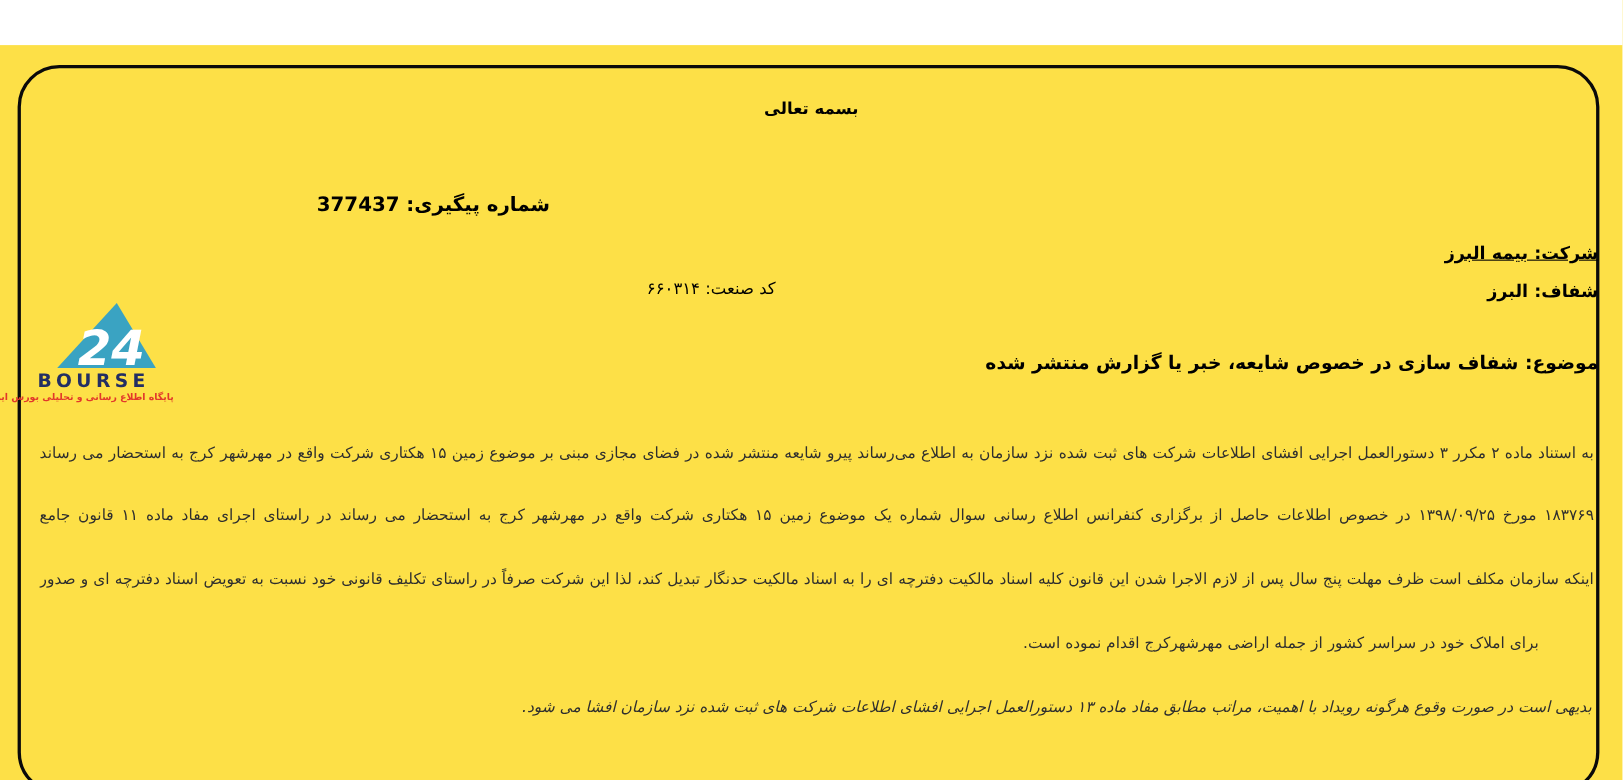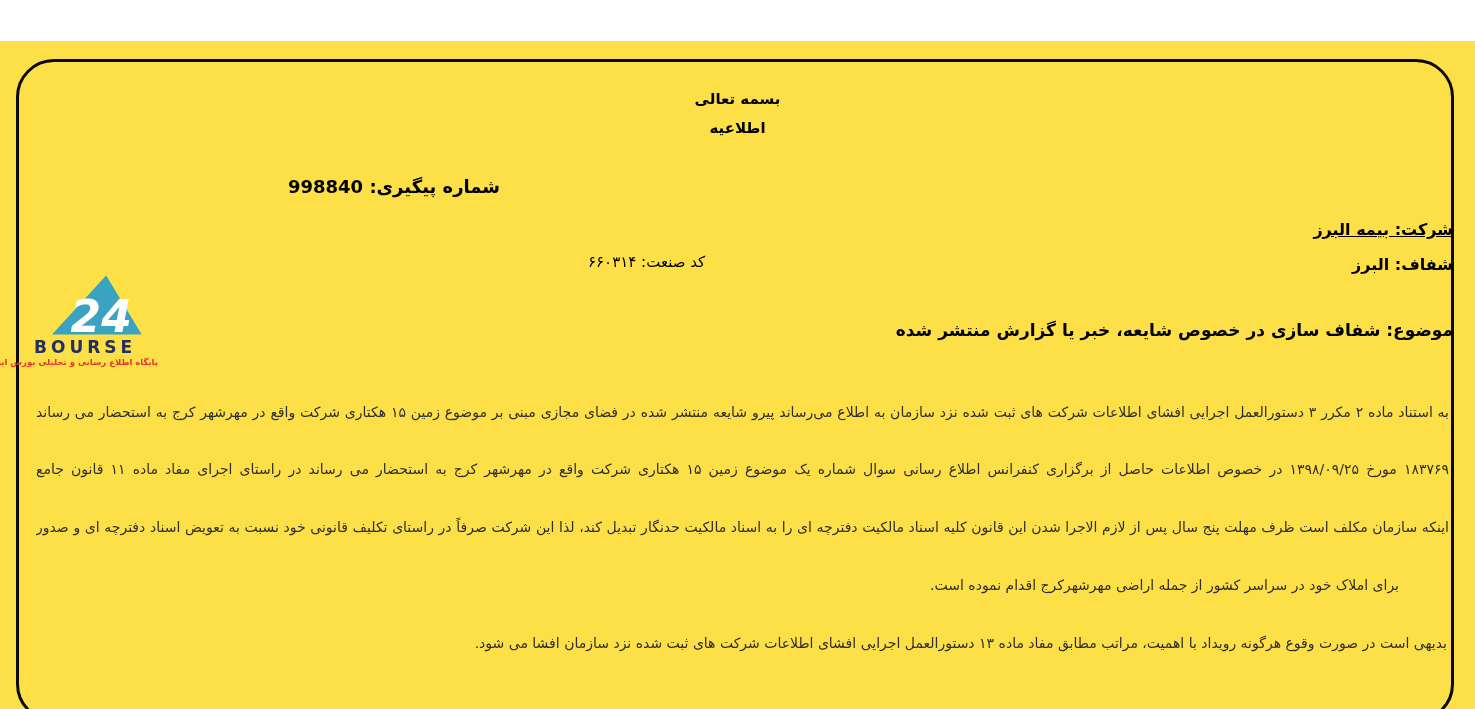--- a/index.html
+++ b/index.html
@@ -34,32 +34,31 @@
 
   .bline{
     position:absolute;direction:rtl;font-size:14px;color:#2e2e2e;
     line-height:25px;height:26px;overflow:hidden;
   }
   .bline.just{left:36px;right:26px;text-align:justify;text-align-last:justify;}
   .bline.l1{top:359px;}
   .bline.l2{top:416px;}
   .bline.l3{top:474px;}
   .bline.l4{top:532px;right:76px;text-align:right;white-space:nowrap;}
-  .bline.l5{top:590px;right:28px;text-align:right;white-space:nowrap;}
+  .bline.l5{top:590px;right:28px;text-align:right;white-space:nowrap;font-style:italic;}
 </style>
 </head>
 <body>
 
 <div class="canvas">
   <div class="doc-border"></div>
 
   <div class="abs center-line bismillah">بسمه تعالی</div>
-  <div class="abs center-line notice-title">اطلاعیه</div>
 
-  <div class="abs tracking">شماره پیگیری: 998840</div>
+  <div class="abs tracking">شماره پیگیری: 377437</div>
 
   <div class="abs company">شرکت: بیمه البرز</div>
   <div class="abs symbol">شفاف: البرز</div>
   <div class="abs industry">کد صنعت: ۶۶۰۳۱۴</div>
 
   <div class="abs subject">موضوع: شفاف سازی در خصوص شایعه، خبر یا گزارش منتشر شده</div>
 
   <div class="logo">
     <svg width="104" height="66" viewBox="0 0 120 78">
       <polygon points="8,74 114,74 72,4" fill="#3aa3c2"></polygon>

